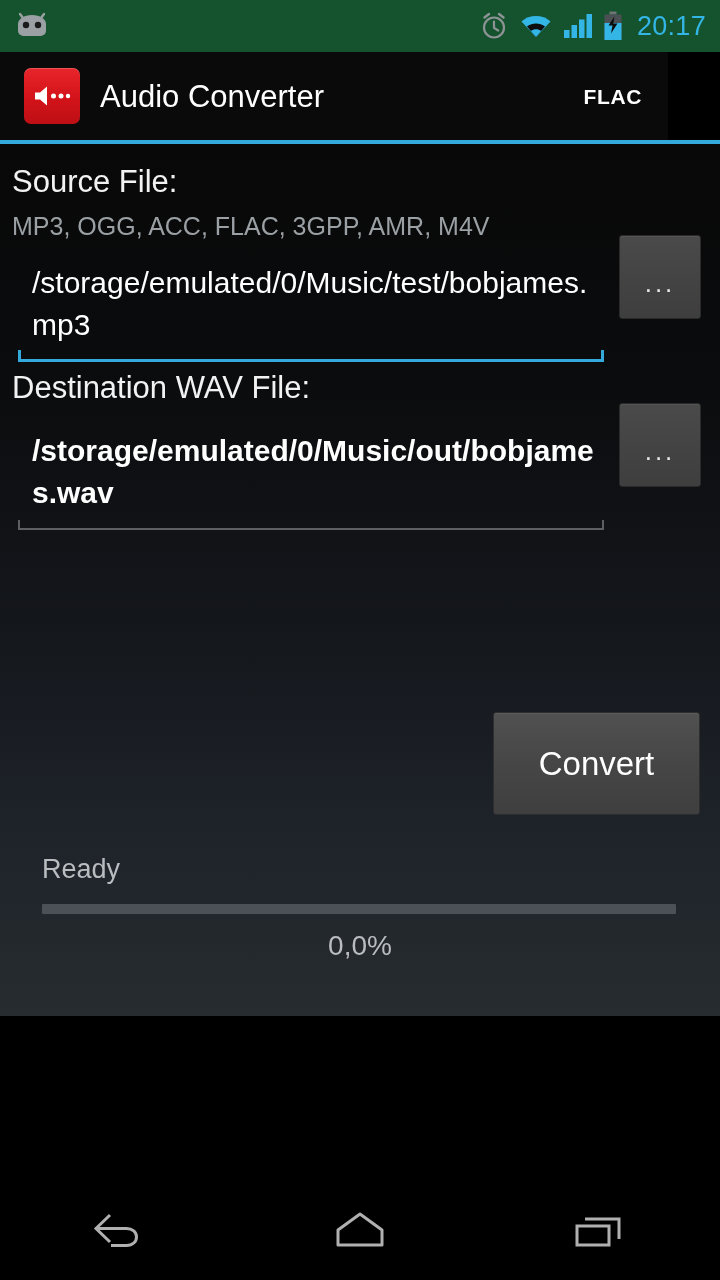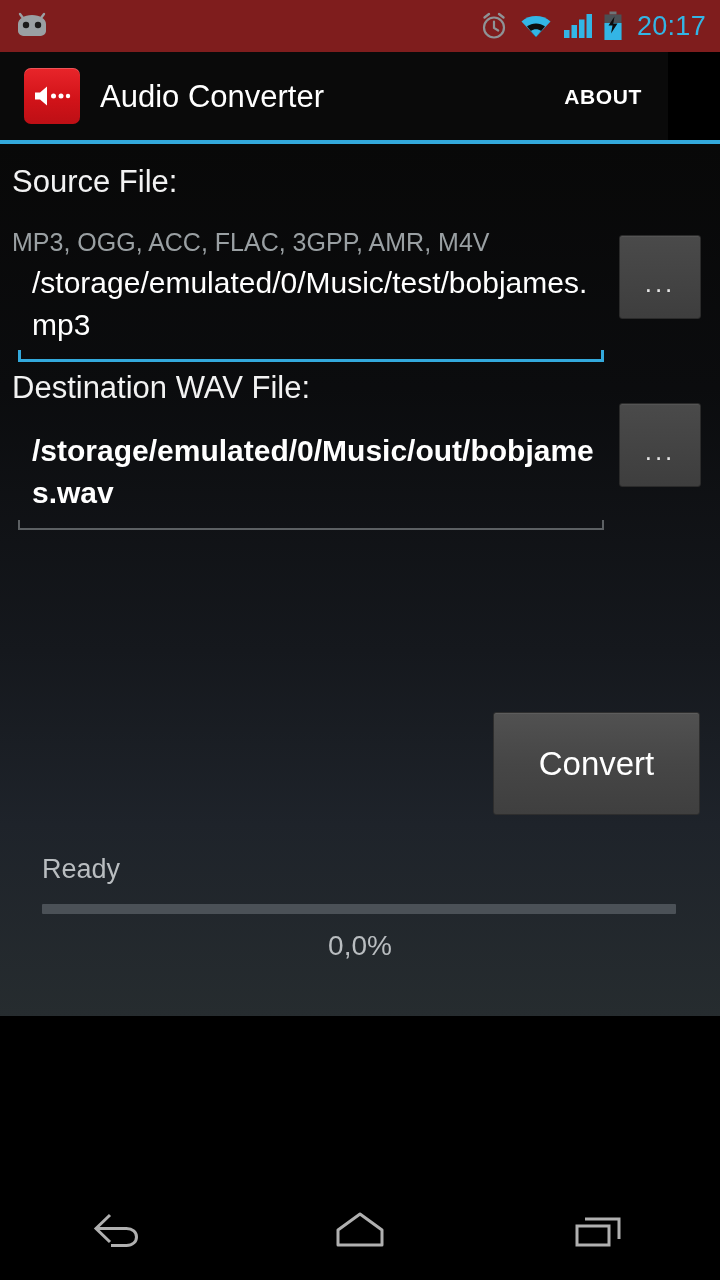--- a/index.html
+++ b/index.html
@@ -20,21 +20,21 @@
     height: 1280px;
     background: #000;
   }
 
   
   .status-bar {
     position: absolute;
     top: 0; left: 0;
     width: 720px;
     height: 52px;
-    background: #7f1d1d;
+    background: #14532d;
     display: flex;
     align-items: center;
     box-sizing: border-box;
     padding: 0 14px 0 14px;
     gap: 20px;
   }
   .status-left {
     display: flex;
     align-items: center;
   }
@@ -129,21 +129,20 @@
     line-height: 1;
     white-space: nowrap;
   }
   .format-hint {
     position: absolute;
     left: 12px;
     color: #9aa0a3;
     font-size: 25px;
     line-height: 1;
     white-space: nowrap;
-    margin-top: 16px;
   }
 
   
   .field-row {
     position: absolute;
     left: 0;
     width: 720px;
     padding-left: 44px;
   }
   .edit-field {
@@ -344,21 +343,21 @@
   <div class="action-bar">
     <div class="app-icon">
       <svg width="38" height="22" viewBox="0 0 38 22">
         <path d="M2 7.5h5L14 1.5v19L7 14.5H2z" fill="#ffffff"></path>
         <circle cx="20.5" cy="11" r="2.5" fill="#ffffff"></circle>
         <circle cx="28" cy="11" r="2.5" fill="#ffffff"></circle>
         <circle cx="35" cy="11" r="2.2" fill="#ffffff"></circle>
       </svg>
     </div>
     <div class="app-title">Audio Converter</div>
-    <div class="about-button">ABOUT</div>
+    <div class="about-button">FLAC</div>
   </div>
   <div class="accent-divider"></div>
 
   <div class="content">
 
     <div class="section-label" style="top:22px;">Source File:</div>
     <div class="format-hint" style="top:70px;">MP3, OGG, ACC, FLAC, 3GPP, AMR, M4V</div>
 
     <div class="field-row" style="top:112px; height:110px;">
       <div class="edit-field" style="top:0;">/storage/emulated/0/Music/test/bobjames.mp3</div>

